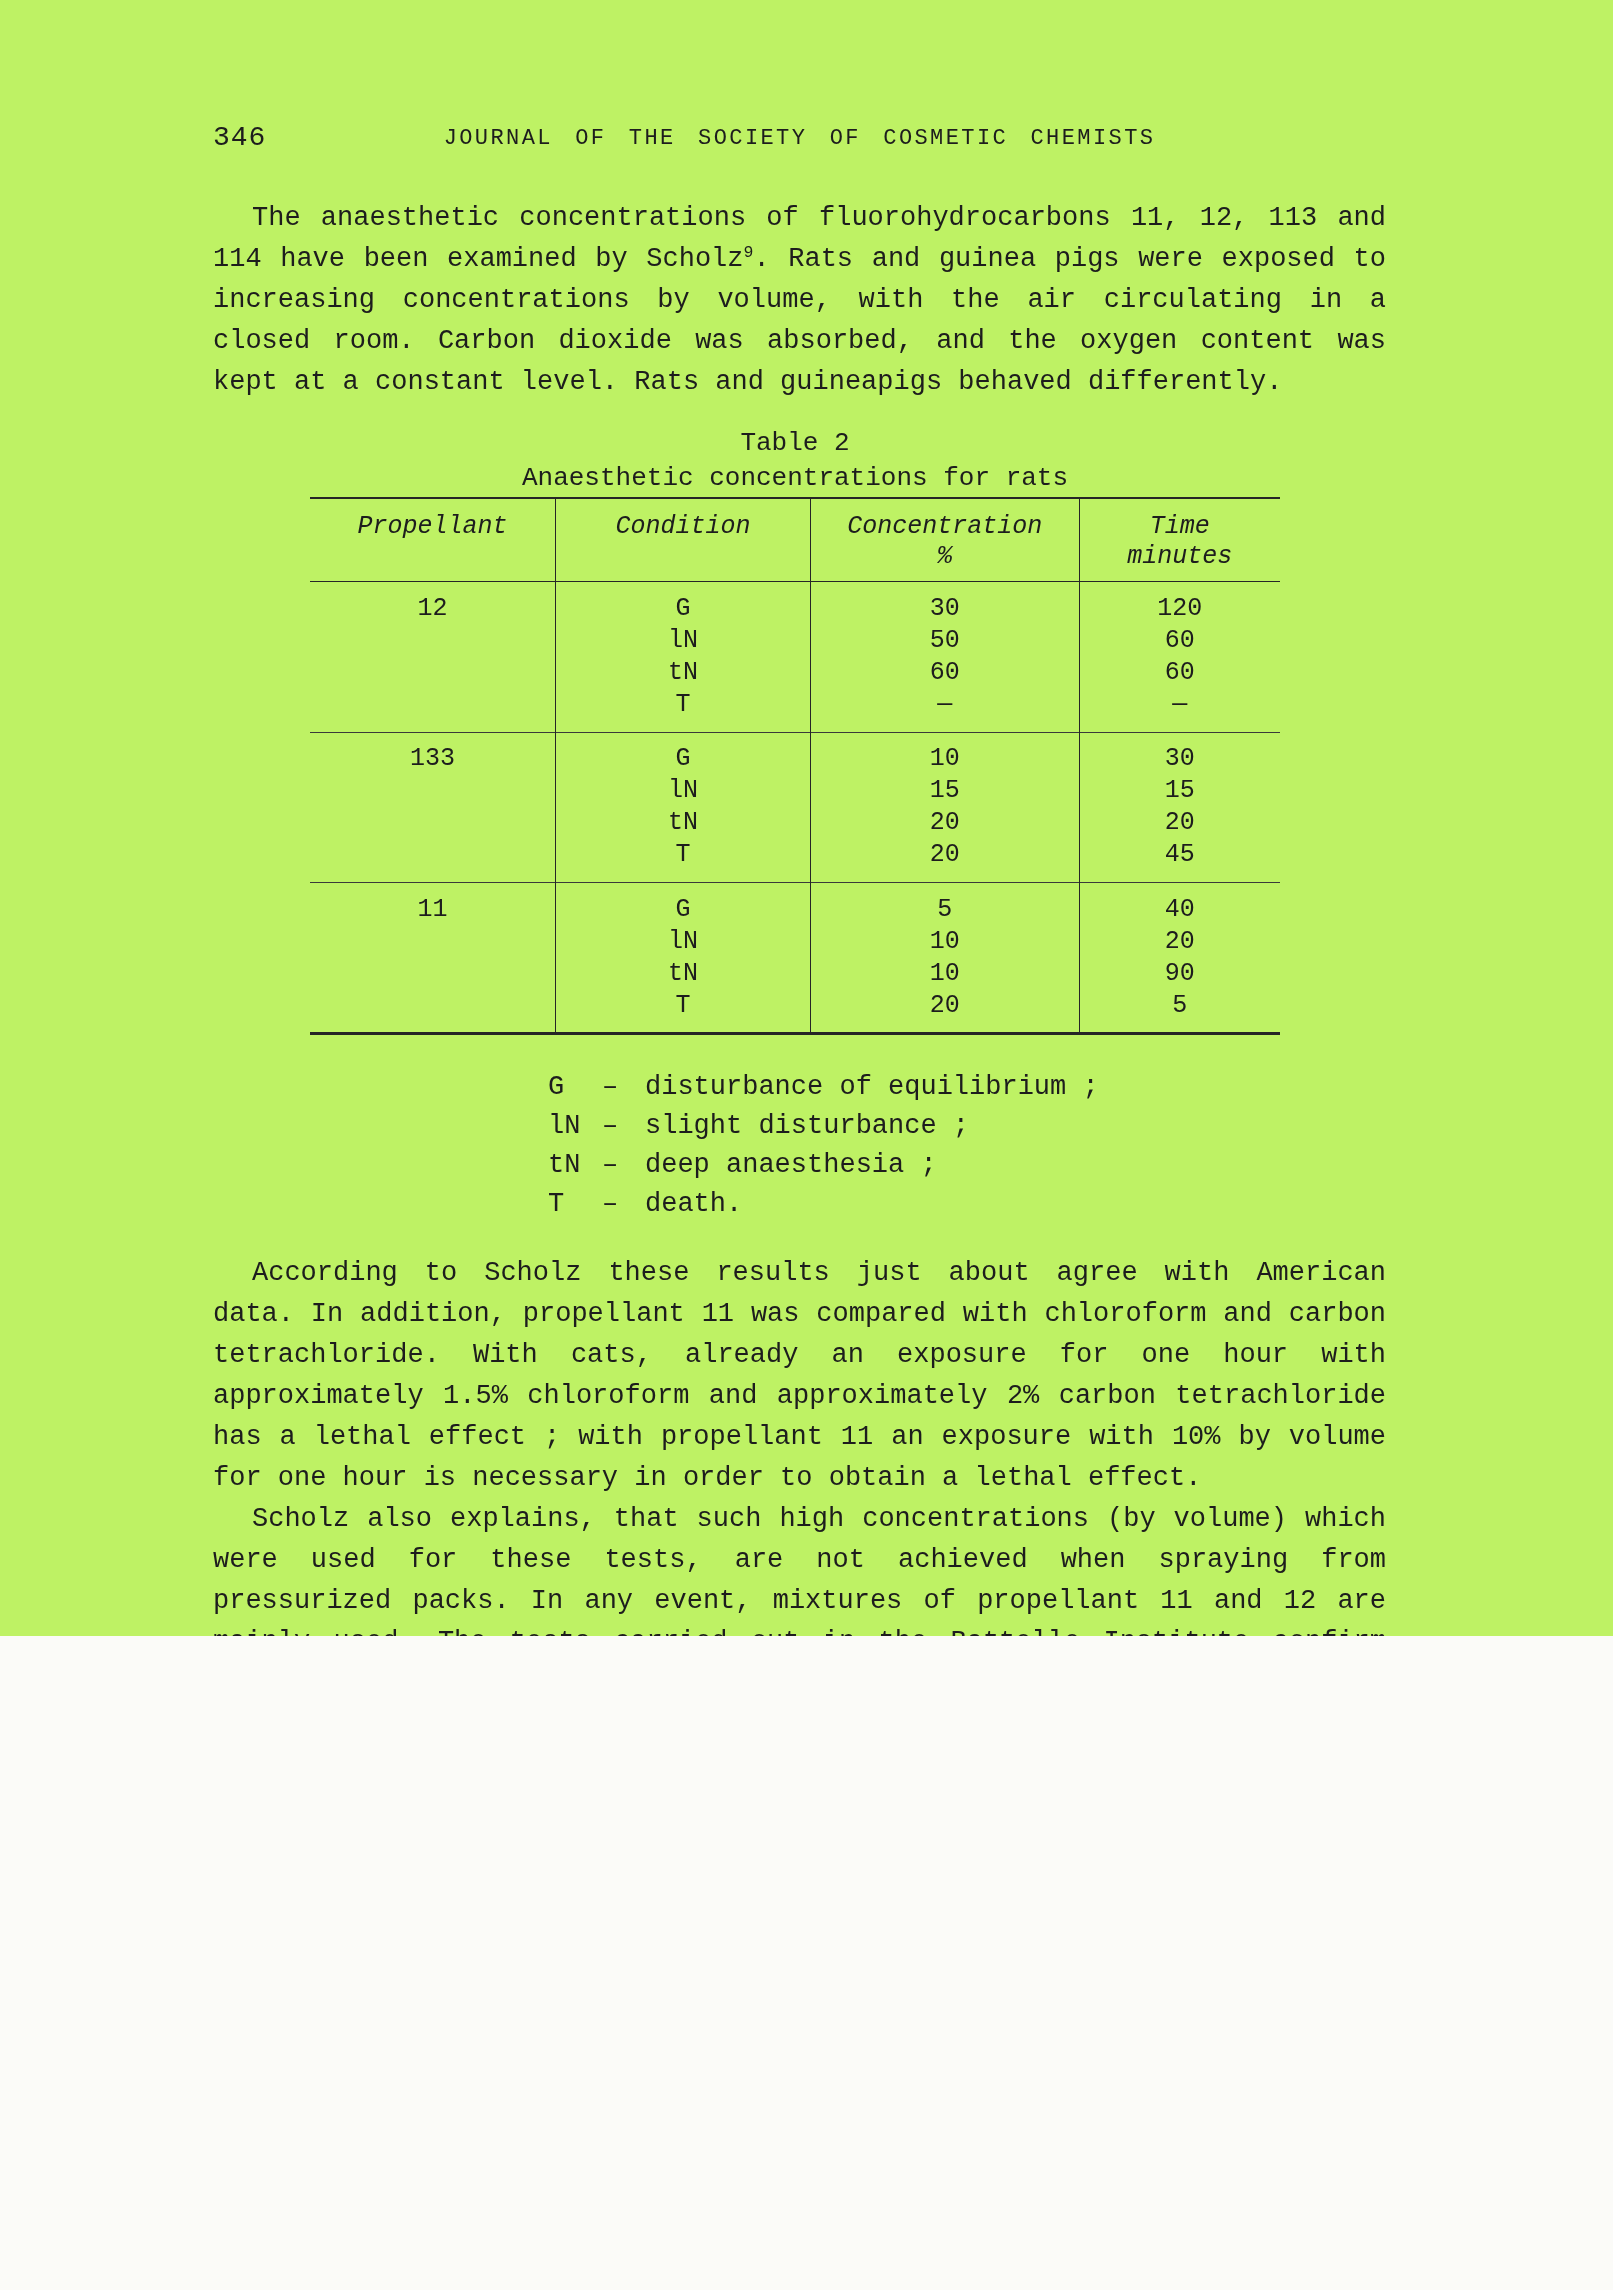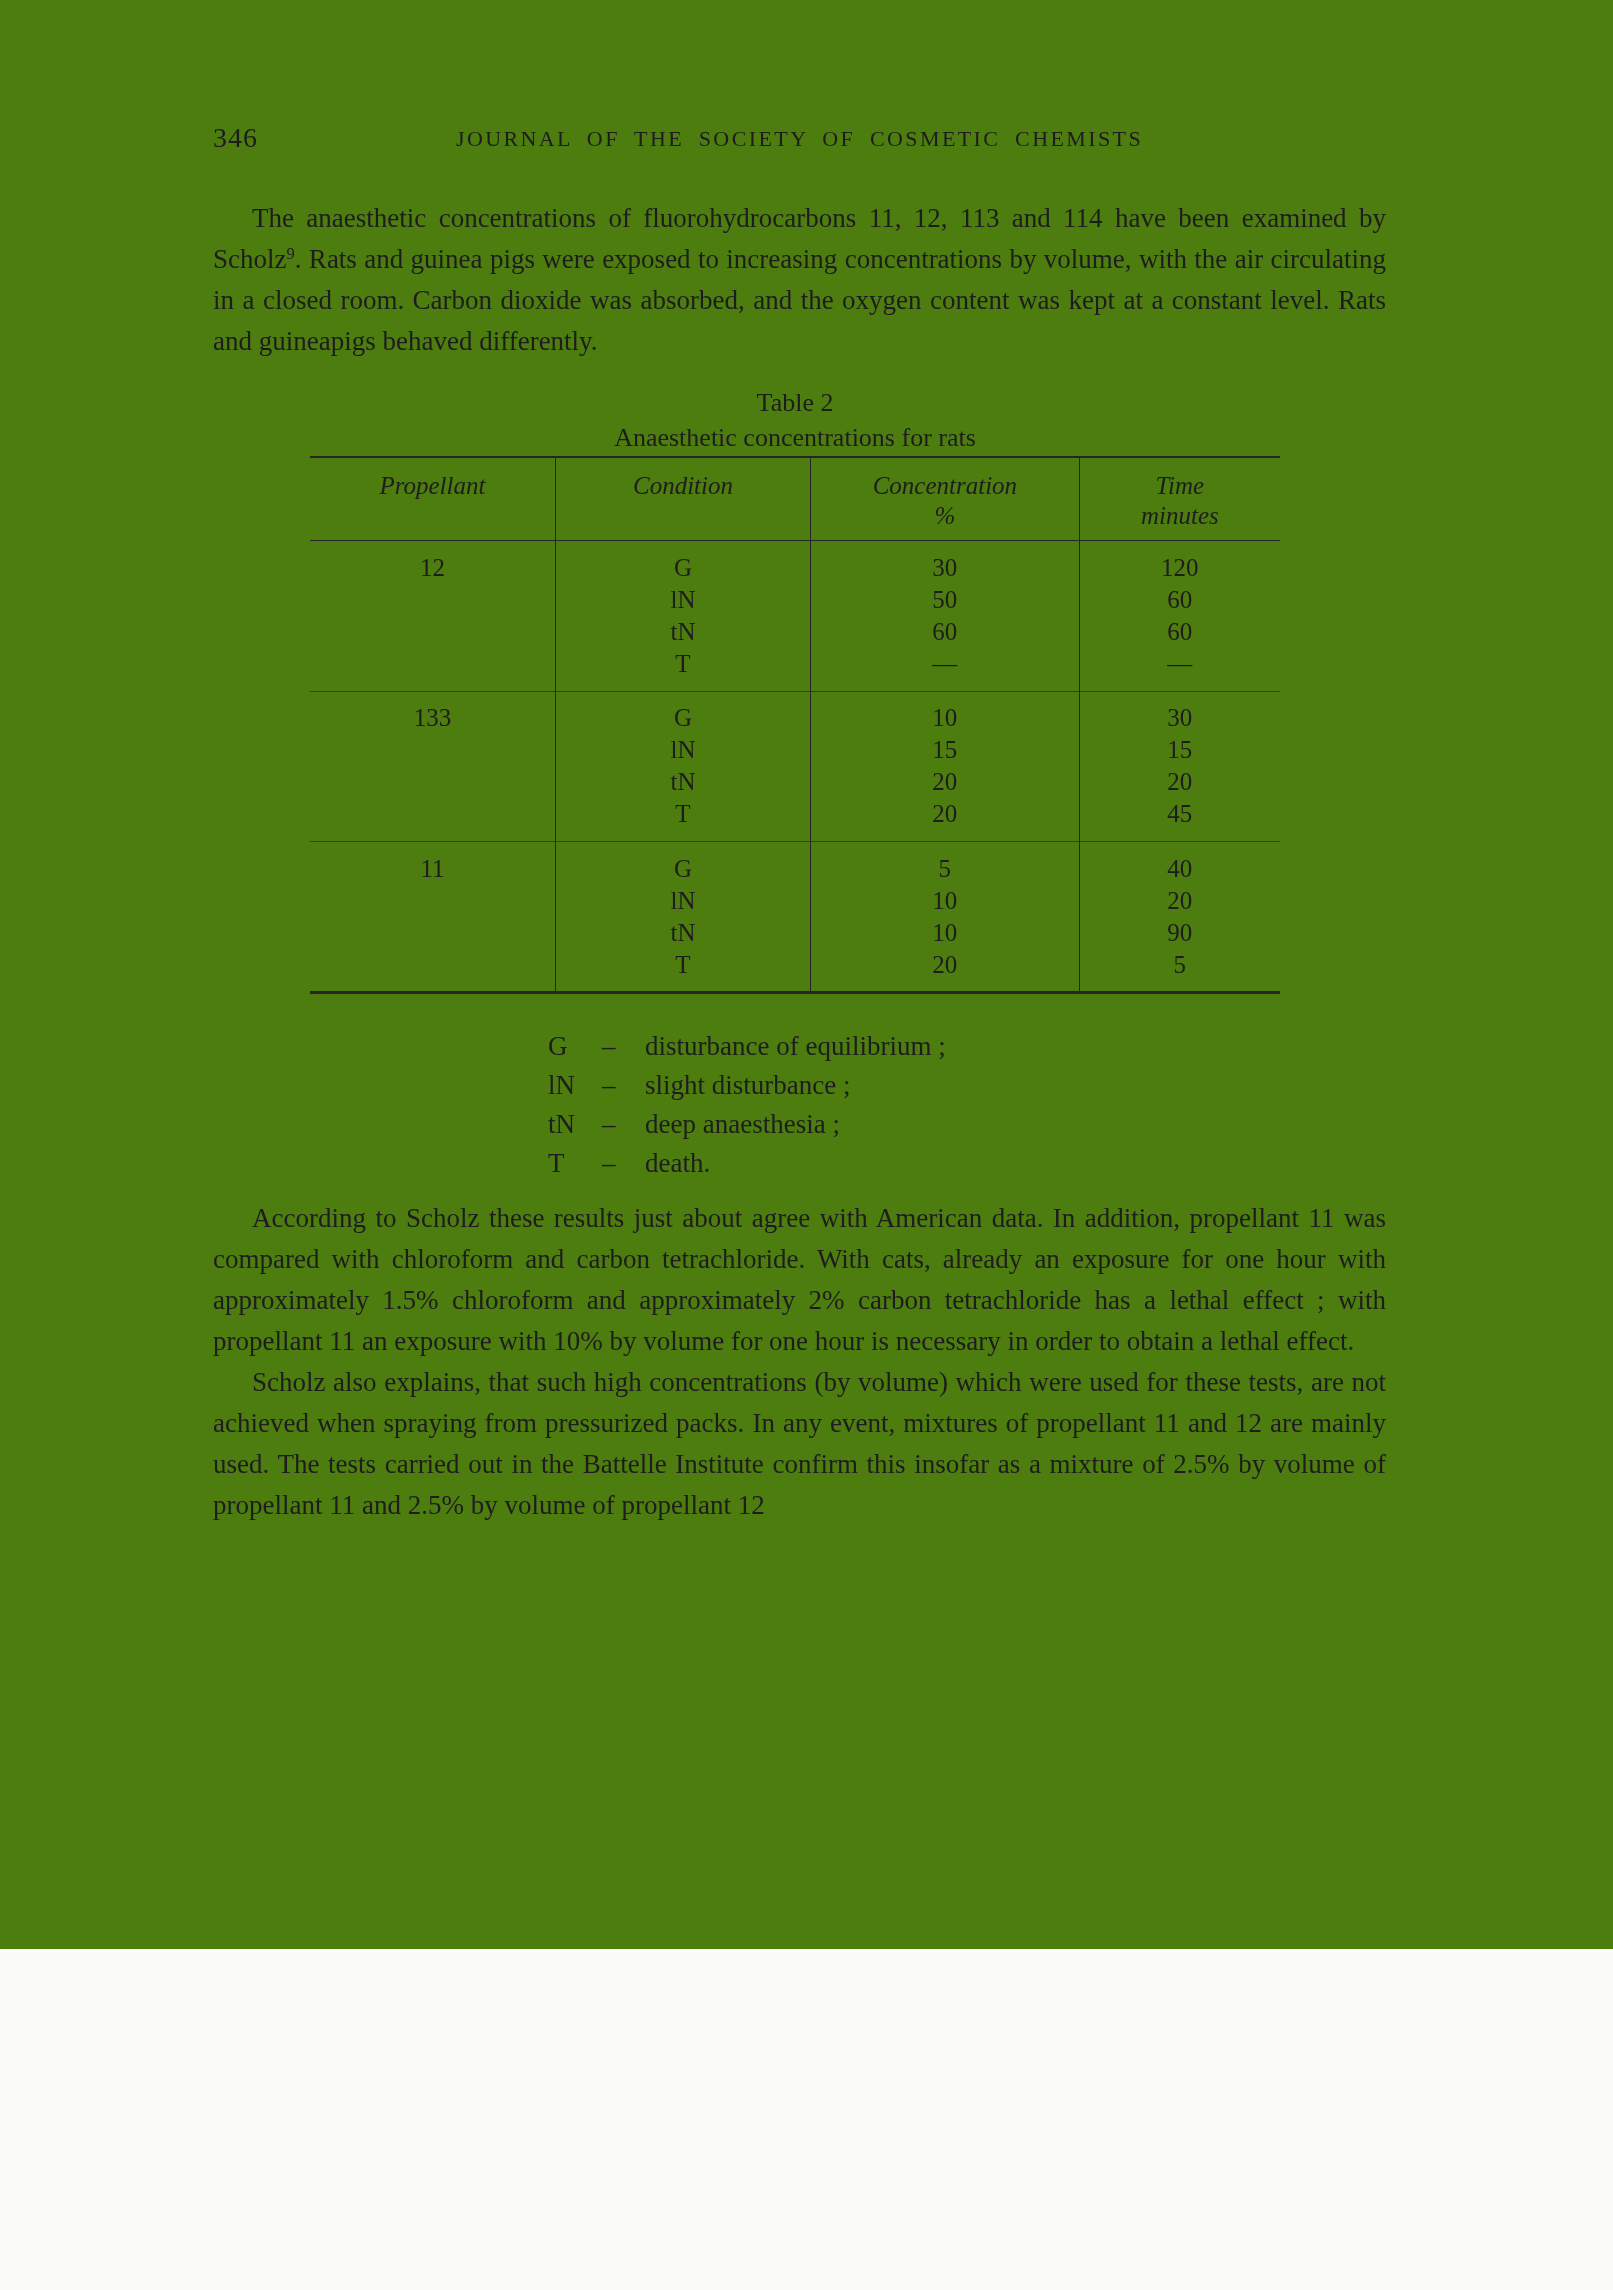--- a/index.html
+++ b/index.html
@@ -2,24 +2,24 @@
 <html><head>
 <meta charset="utf-8">
 <style>
   * { box-sizing: border-box; }
   html, body { margin: 0; padding: 0; }
   body { background: #fbfbf8; }
 
   .page {
     position: relative;
     width: 1614px;
-    height: 1949px;
-    background: #4d7c0f;
+    height: 1636px;
+    background: #bef264;
     color: #1d1d1d;
-    font-family: Liberation Serif, serif;
+    font-family: Liberation Mono, monospace;
     padding: 92px 228px 0 213px;
     overflow: hidden;
   }
 
   .header { position: relative; height: 43px; margin-bottom: 35px; }
   .page-number {
     position: absolute; left: 0; top: 1.9px;
     font-size: 28px; letter-spacing: 1px;
   }
   .journal-title {
@@ -32,21 +32,21 @@
   }
 
   .para {
     margin: 0;
     font-size: 27px;
     line-height: 41px;
     text-align: justify;
     text-indent: 39px;
   }
   .para sup { font-size: 16.5px; line-height: 0; vertical-align: 8.7px; }
-  .para-space { margin-top: 15px; }
+  .para-space { margin-top: 29px; }
 
   .table-block { width: 970px; margin: 23px 0 0 97px; }
   .caption { text-align: center; font-size: 26px; line-height: 35px; }
 
   table.tbl {
     width: 100%;
     border-collapse: collapse;
     margin-top: 1px;
     border-top: 2.9px solid #262626;
     border-bottom: 3.9px solid #262626;

